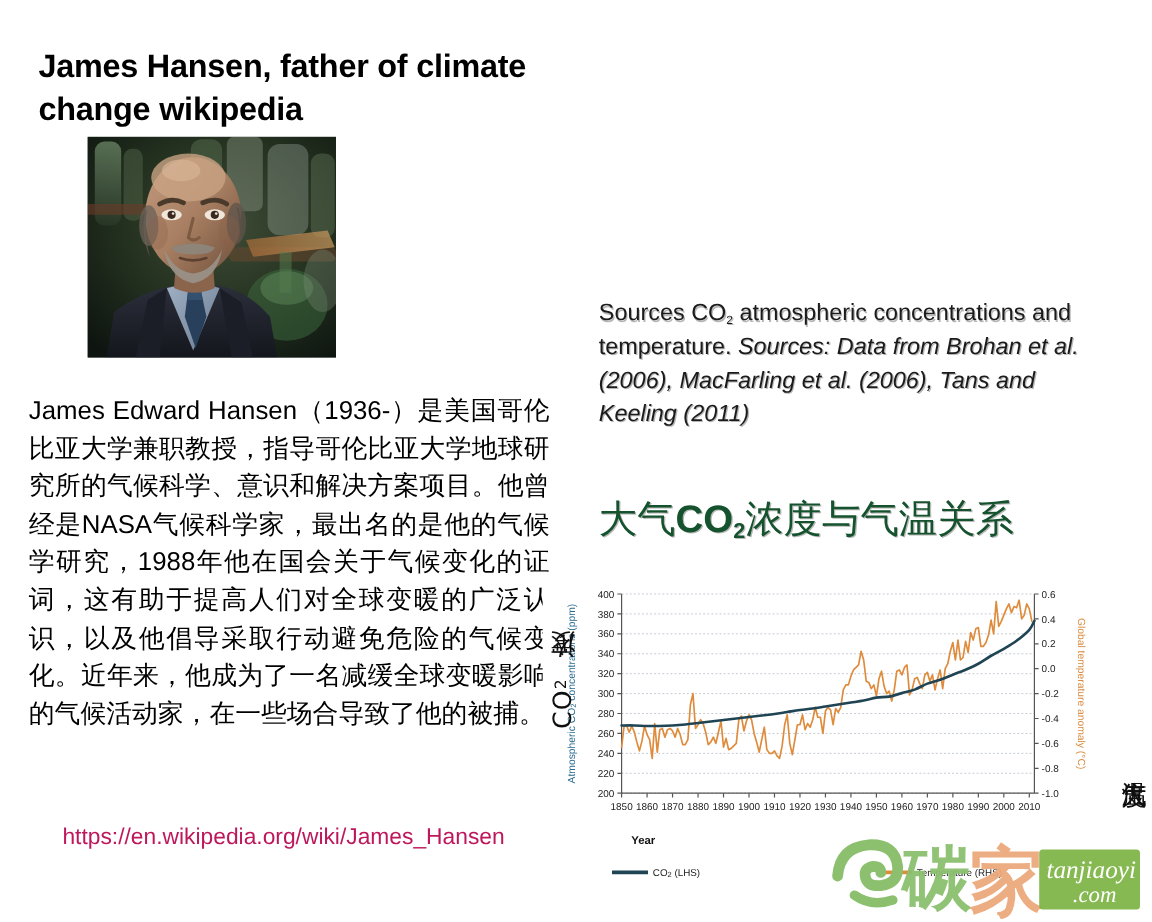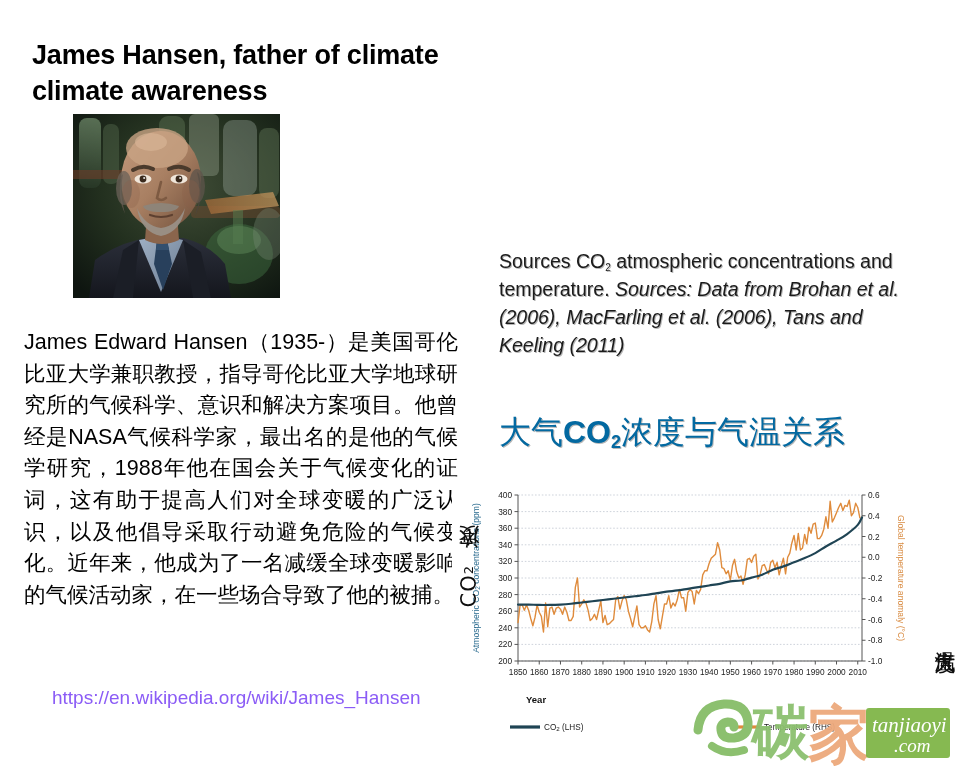--- a/index.html
+++ b/index.html
@@ -53,21 +53,21 @@
     word-break: break-word;
   }
 
   #source-link {
     position: absolute;
     left: 52px;
     top: 686px;
     width: 400px;
     font-size: 19px;
     line-height: 1.28;
-    color: #8b5cf6;
+    color: #be185d;
   }
 
   
   #figure-caption {
     position: absolute;
     left: 499px;
     top: 248px;
     width: 412px;
     font-size: 19.5px;
     line-height: 1.43;
@@ -76,21 +76,21 @@
   }
   #figure-caption .cap-sub { font-size: 10px; vertical-align: -3px; }
   #figure-caption .cap-italic { font-style: italic; }
 
   #chart-heading-cn {
     position: absolute;
     left: 499px;
     top: 413px;
     font-size: 32px;
     line-height: 1.2;
-    color: #0369a1;
+    color: #14532d;
     font-family: "DejaVu Sans", "Liberation Sans", sans-serif;
     text-shadow: 1px 1px 0 rgba(165,165,165,0.8);
     white-space: nowrap;
   }
   #chart-heading-cn .cn-co2 {
     font-weight: bold;
     font-family: "Liberation Sans", sans-serif;
   }
   #chart-heading-cn .cn-sub {
     font-size: 18px;
@@ -141,21 +141,21 @@
     top: 690px;
     width: 262px;
     height: 78px;
     pointer-events: none;
   }
   #watermark svg { display: block; }
 </style>
 </head>
 <body>
 
-<div id="slide-title">James Hansen, father of climate climate awareness</div>
+<div id="slide-title">James Hansen, father of climate change wikipedia</div>
 
 <div id="portrait-photo">
   <svg width="207" height="184" viewBox="0 0 207 184">
     <defs>
       <radialGradient id="bgGlow" cx="55%" cy="40%" r="75%">
         <stop offset="0%" stop-color="#3f4c36"></stop>
         <stop offset="55%" stop-color="#23301f"></stop>
         <stop offset="100%" stop-color="#0e1510"></stop>
       </radialGradient>
       <linearGradient id="faceGrad" x1="0%" y1="0%" x2="100%" y2="100%">
@@ -238,21 +238,21 @@
       <path d="M64 94 Q68 118 88 122 Q108 118 112 94 Q104 112 88 114 Q72 112 64 94 Z" fill="#9a9289" opacity="0.9"></path>
 
       <path d="M77 101 Q88 105 99 101" stroke="#5d4030" stroke-width="2.2" fill="none" stroke-linecap="round"></path>
 
       <ellipse cx="58" cy="80" rx="9" ry="14" fill="#8a6148" opacity="0.3"></ellipse>
       <ellipse cx="118" cy="80" rx="9" ry="14" fill="#8a6148" opacity="0.3"></ellipse>
     </g>
   </svg>
 </div>
 
-<div id="bio-paragraph">James Edward Hansen（1935-）是美国哥伦比亚大学兼职教授，指导哥伦比亚大学地球研究所的气候科学、意识和解决方案项目。他曾经是NASA气候科学家，最出名的是他的气候学研究，1988年他在国会关于气候变化的证词，这有助于提高人们对全球变暖的广泛认识，以及他倡导采取行动避免危险的气候变化。近年来，他成为了一名减缓全球变暖影响的气候活动家，在一些场合导致了他的被捕。</div>
+<div id="bio-paragraph">James Edward Hansen（1936-）是美国哥伦比亚大学兼职教授，指导哥伦比亚大学地球研究所的气候科学、意识和解决方案项目。他曾经是NASA气候科学家，最出名的是他的气候学研究，1988年他在国会关于气候变化的证词，这有助于提高人们对全球变暖的广泛认识，以及他倡导采取行动避免危险的气候变化。近年来，他成为了一名减缓全球变暖影响的气候活动家，在一些场合导致了他的被捕。</div>
 
 <div id="source-link">https://en.wikipedia.org/wiki/James_Hansen</div>
 
 <div id="figure-caption">
   <span>Sources CO</span><span class="cap-sub">2</span><span> atmospheric concentrations and temperature. </span><span class="cap-italic">Sources: Data from Brohan et al. (2006), MacFarling et al. (2006), Tans and Keeling (2011)</span>
 </div>
 
 <div id="chart-heading-cn">
   <span>大气</span><span class="cn-co2">CO</span><span class="cn-sub">2</span><span>浓度与气温关系</span>
 </div>

